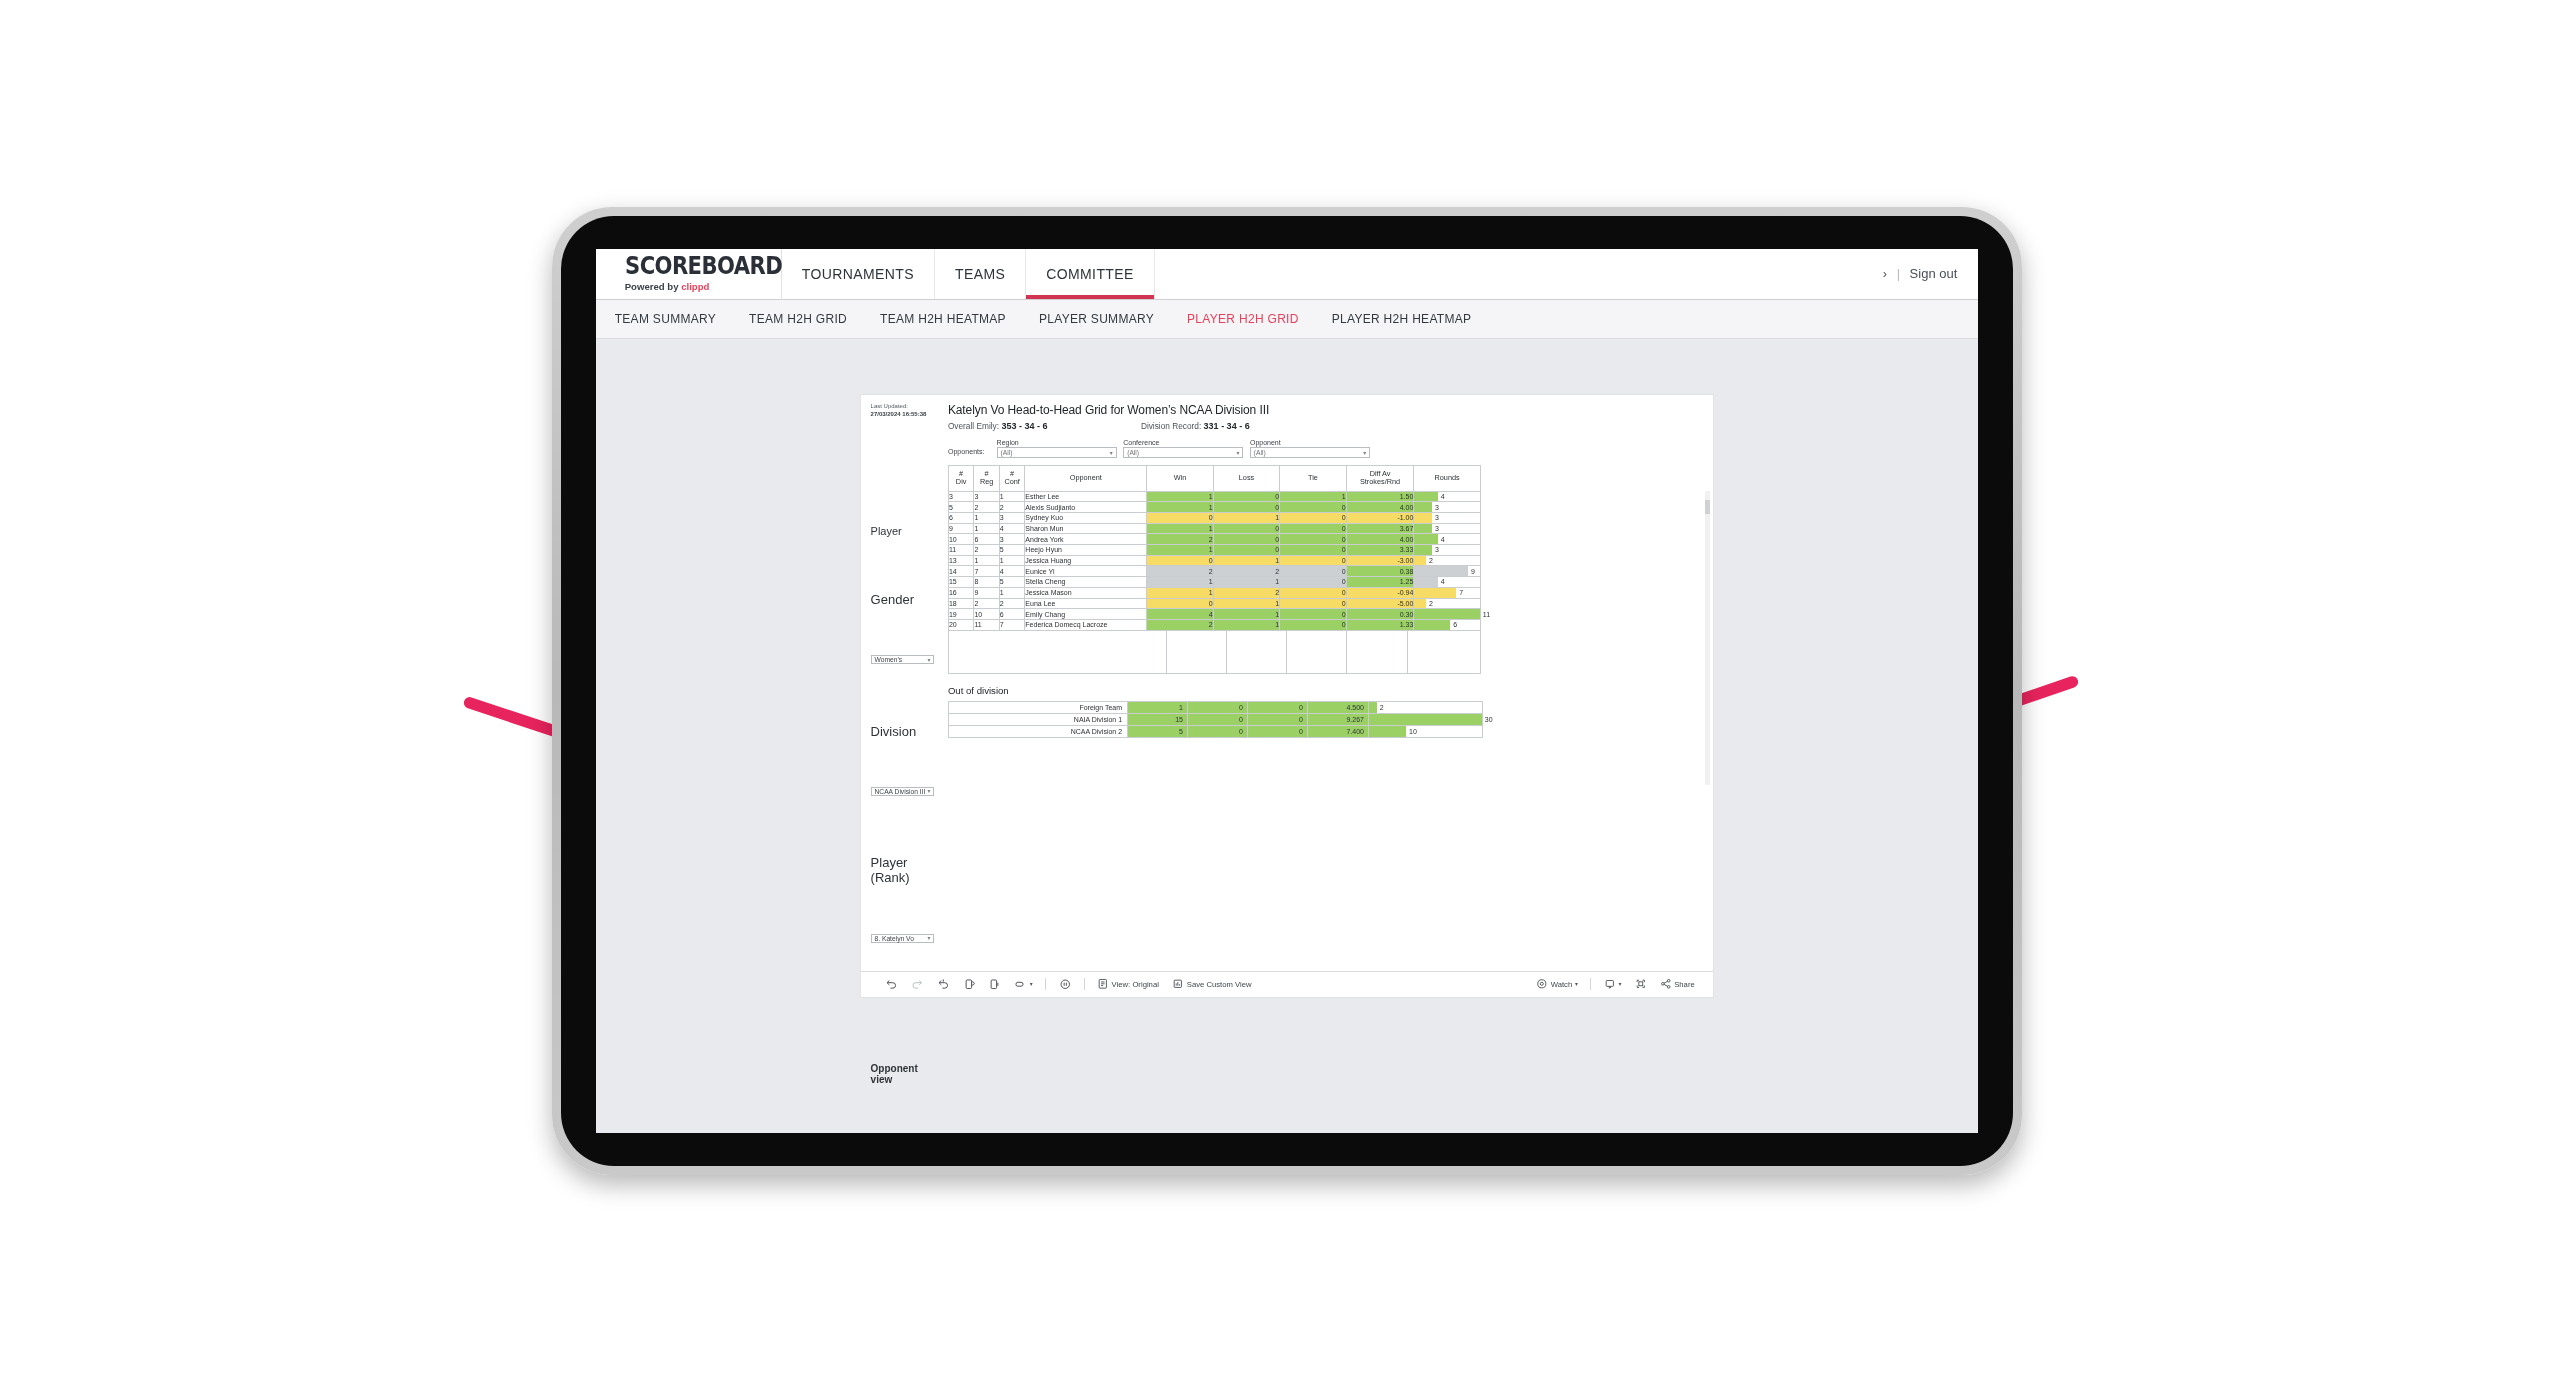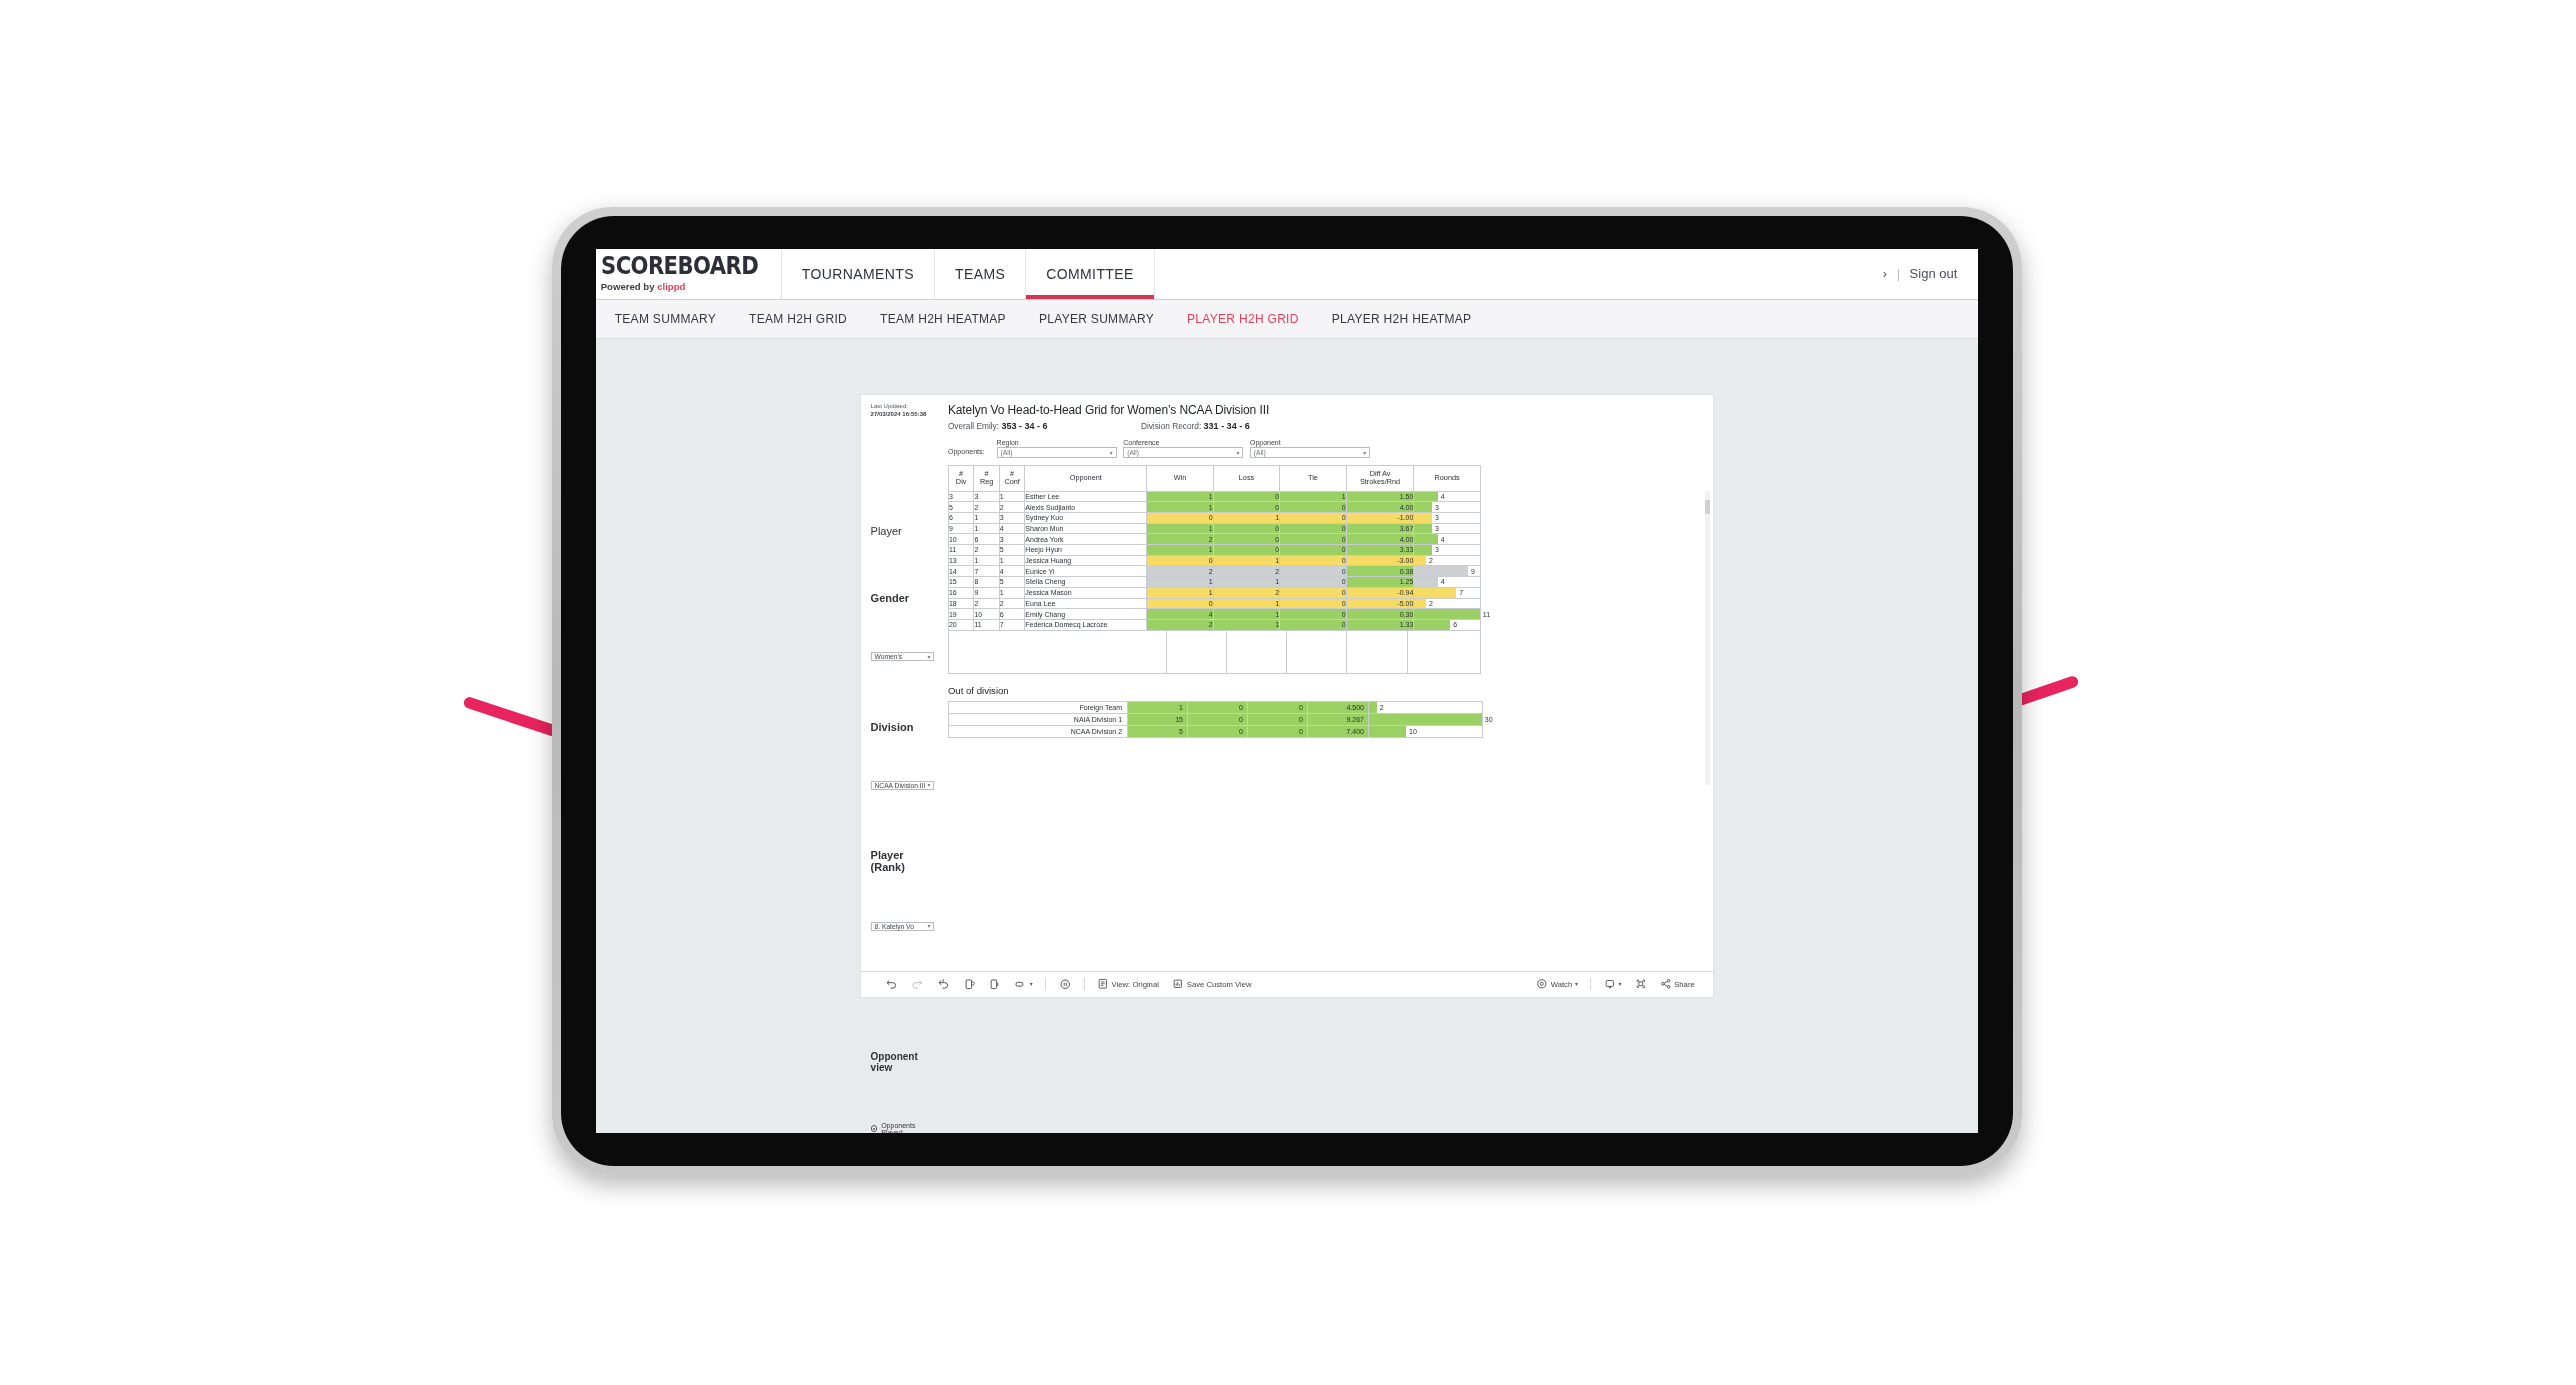--- a/index.html
+++ b/index.html
@@ -53,21 +53,21 @@
 
   
   #topbar {
     height: 51px; background:#fff;
     display:flex; align-items:stretch;
     border-bottom: 1.9px solid #cfcfcf;
     position: relative;
   }
   #brand {
     width: 186px; display:flex; flex-direction:column; justify-content:center;
-    padding-left: 5px; border-right: 1px solid #e2e2e2;
+    padding-left: 29px; border-right: 1px solid #e2e2e2;
   }
   #brand-title {
     font-family:"DejaVu Sans", sans-serif;
     font-weight:800; font-size:22px; letter-spacing:-0.6px; color:#2b2f38;
     line-height:1;
     transform: scaleY(1.12) scaleX(0.96);
     transform-origin: left center;
   }
   #brand-sub { font-size:9.6px; color:#3a3f48; margin-top:3.9px; font-weight:600;}
   #brand-sub .clippd { color:#e8405a; font-weight:700; }
@@ -115,21 +115,21 @@
     display:flex; flex-direction:column;
     font-size: 6.7px; color:#33373d;
     border-right:1px solid #fff;
     gap:46px;
   }
   #last-updated { font-size:6px; color:#3d4248; line-height:1.35; font-weight:700;}
   #last-updated .lbl { font-weight:400; color:#55595f; }
   .panel-rule { height:1px; background:#dcdcdc; margin:6.7px 0 7.7px 0; }
   .panel-h1 { font-size:11px; color:#2f3338; margin-bottom:8.7px; font-weight:400; }
   .panel-h2 { font-size:10px; font-weight:700; color:#2f3338; margin-bottom:2.9px; }
-  .panel-label { font-size:11px; font-weight:700; color:#2f3338; margin-bottom:2.4px; }
+  .panel-label { font-size:13px; font-weight:400; color:#2f3338; margin-bottom:2.4px; }
   .sel {
     height:10.6px; border:1px solid #b9bcc0; background:#fff;
     display:flex; align-items:center; padding:0 2.9px;
     font-size:6.7px; color:#3b3f45; position:relative;
     margin-bottom: 13.5px;
   }
   .sel .caret { margin-left:auto; font-size:5.8px; color:#7c8188; }
   .radio-row { display:flex; align-items:center; gap:3.9px; margin-bottom:2.9px; font-size:7px; color:#33373d;}
   .radio {
     width:6.7px; height:6.7px; border-radius:50%;

